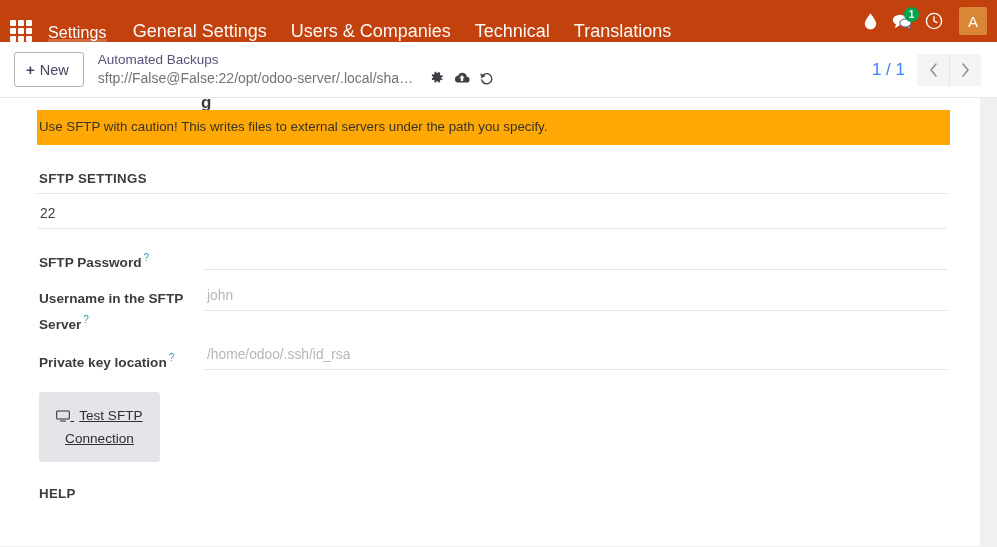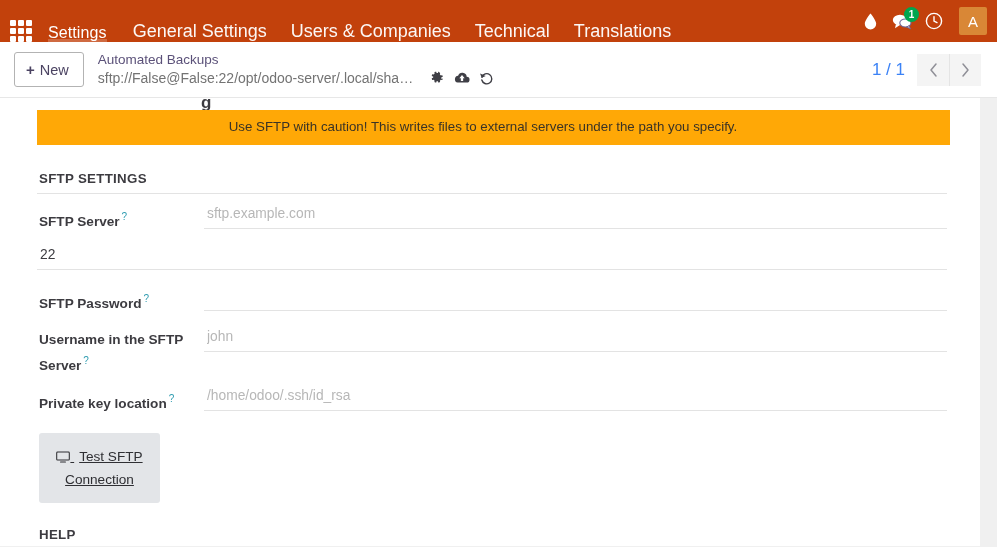--- a/index.html
+++ b/index.html
@@ -193,21 +193,20 @@
     color: #3c3b40;
     white-space: nowrap;
   }
   .alert {
     background: #ffa806;
     color: #3a3326;
     font-size: 13.3px;
     padding: 8px 23px 9px 2px;
     margin-right: 14px;
     line-height: 18px;
-    text-align: center;
   }
 
   .group-title {
     font-size: 13.3px;
     font-weight: bold;
     color: #3c3b40;
     letter-spacing: .3px;
     padding: 26px 0 7px 2px;
   }
   .group-rule {
@@ -413,28 +412,20 @@
         <span>g</span>
       </div>
 
       <div class="alert">
         <span>Use SFTP with caution! This writes files to external servers under the path you specify.</span>
       </div>
 
       <div class="group-title">SFTP SETTINGS</div>
       <div class="group-rule"></div>
 
-      <div class="field-row">
-        <div class="field-label">
-          <span>SFTP Server</span><span class="tip">?</span>
-        </div>
-        <div class="field-input">
-          <input class="inp" type="text" placeholder="sftp.example.com" style="">
-        </div>
-      </div>
 
       <div class="field-row">
         <div class="field-input">
           <input class="inp" type="text" value="22" style="">
         </div>
       </div>
 
       <div class="field-row">
         <div class="field-label">
           <span>SFTP Password</span><span class="tip">?</span>

